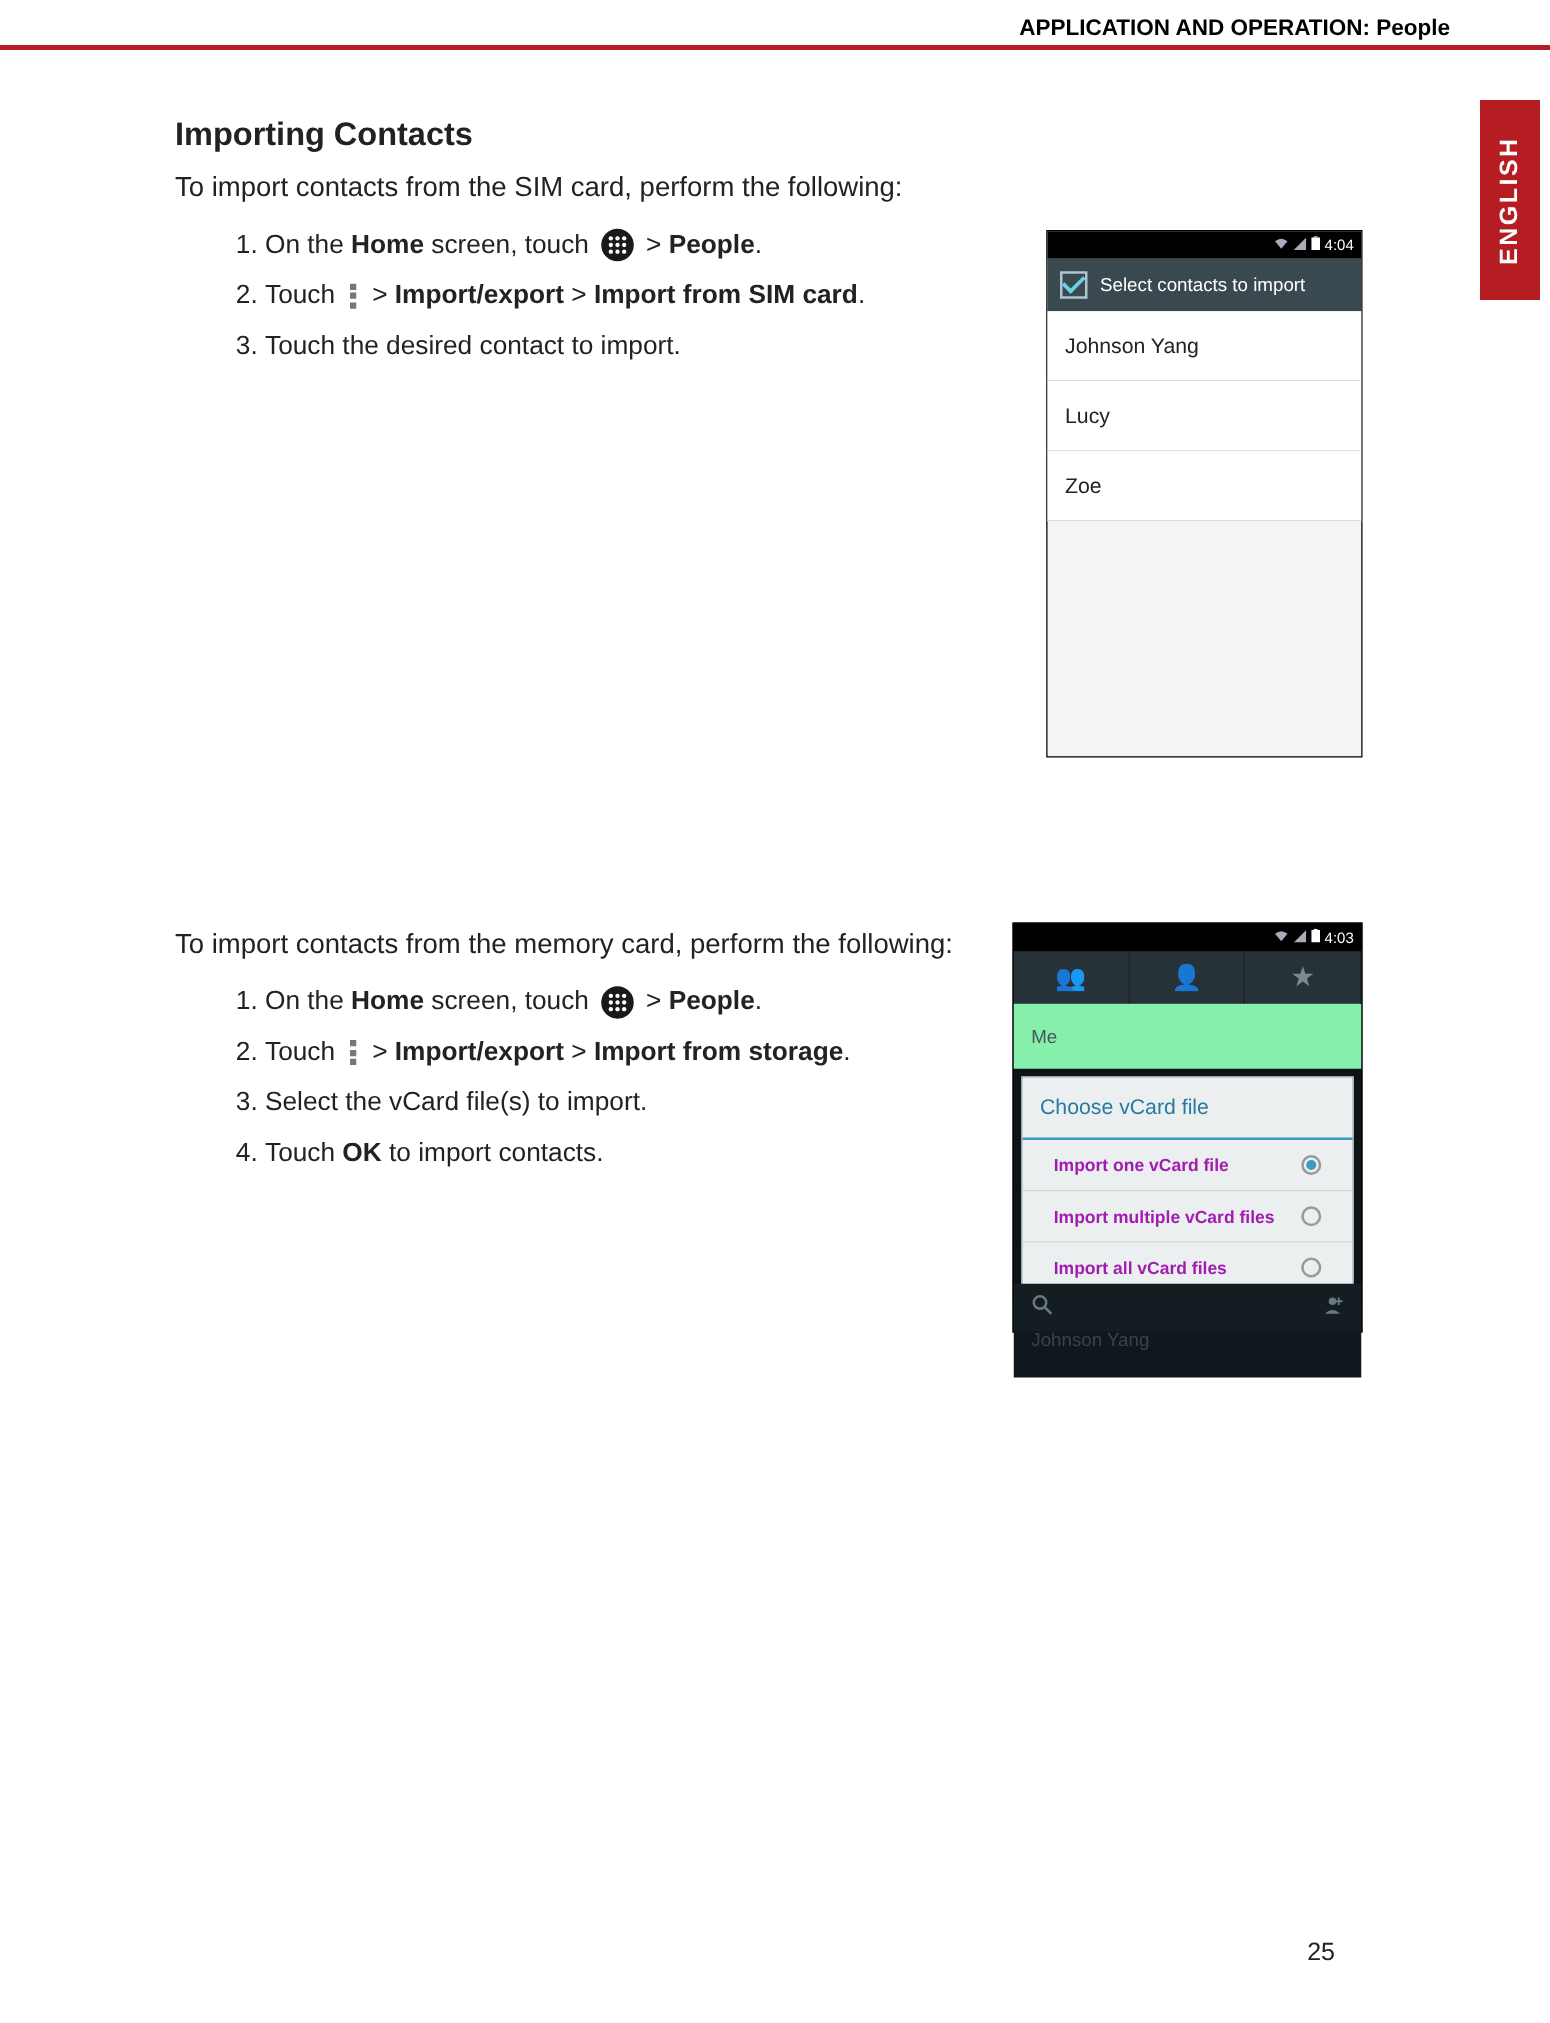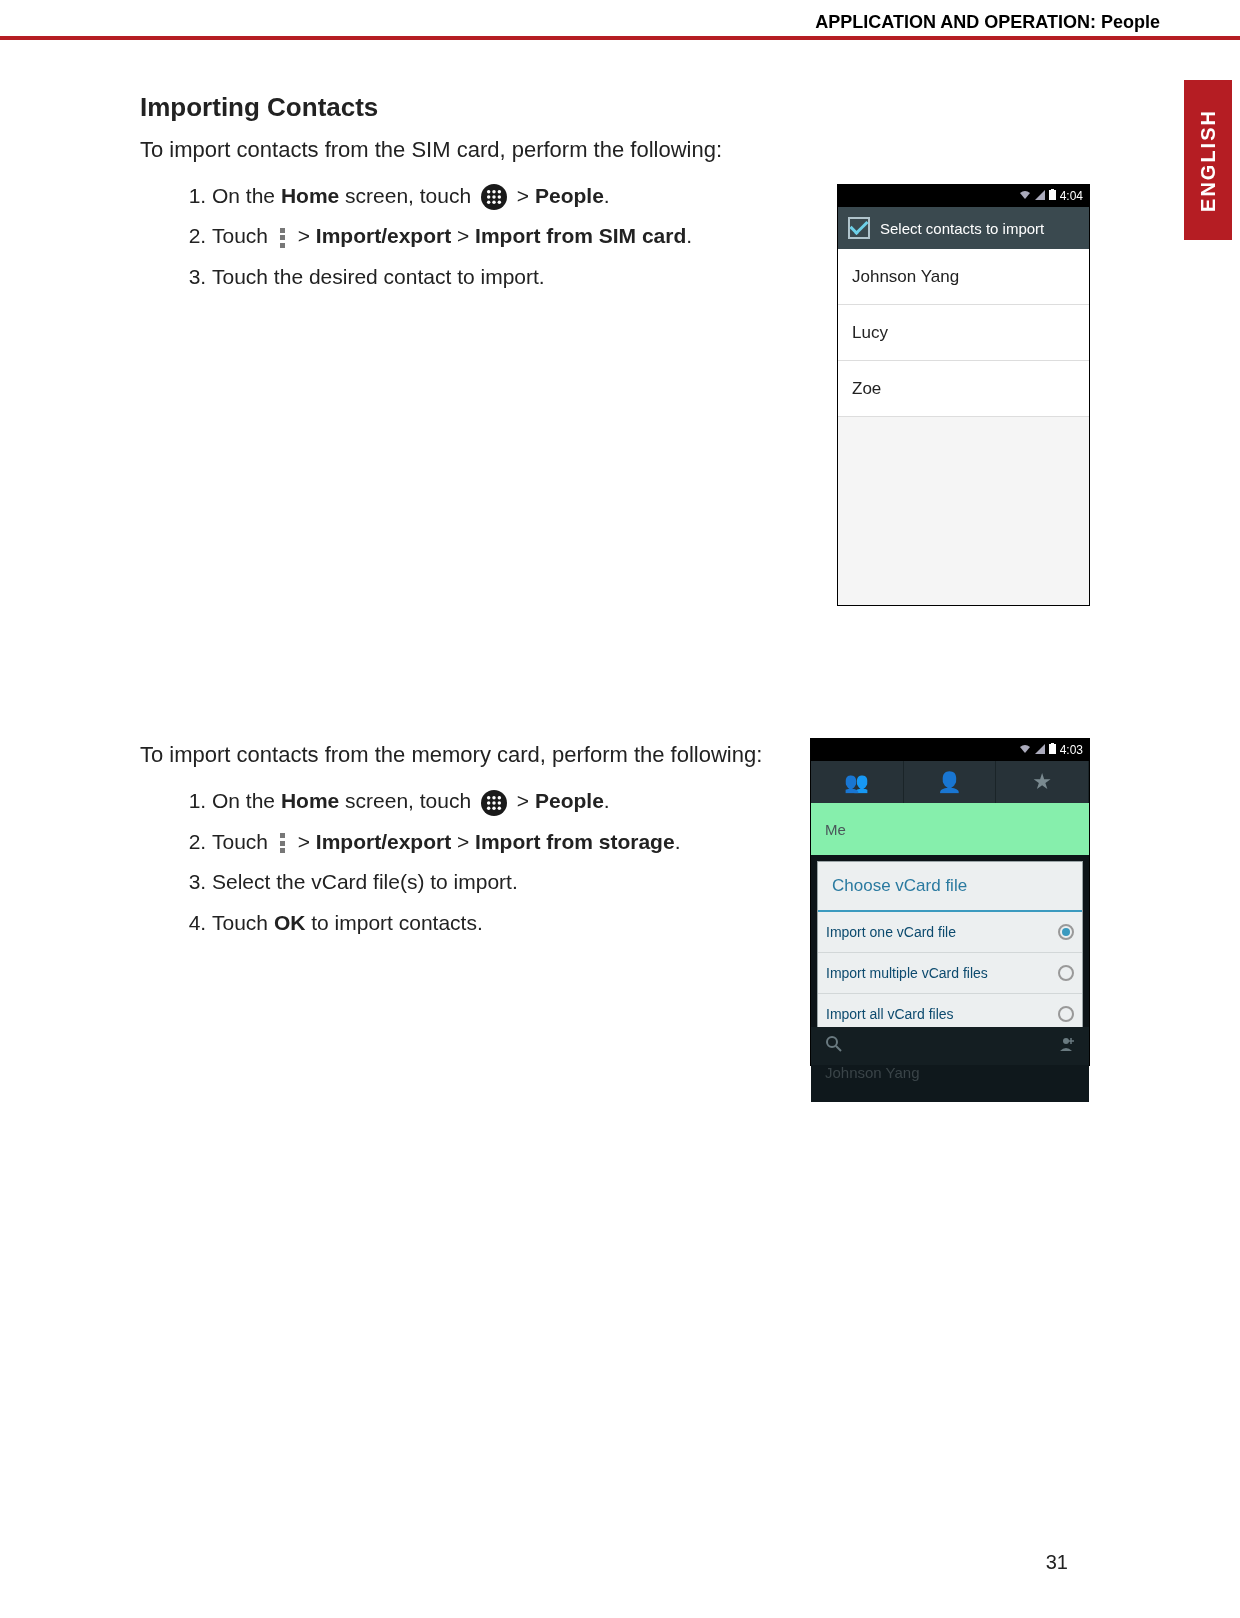--- a/index.html
+++ b/index.html
@@ -115,22 +115,23 @@
     }
     .dialog {
       margin: 6px; background: #eceff0; border: 1px solid #9aa4a6;
     }
     .dialog-title {
       padding: 14px; color: #2a7aa0; font-size: 17px;
       border-bottom: 2px solid #3b9abf;
     }
     .radio-row {
       display: flex; align-items: center; justify-content: space-between;
-      padding: 12px 8px; font-size: 14px; color: #0c4a6e;
+      padding: 12px 25px; font-size: 14px; color: #a21caf;
       border-bottom: 1px solid #d2d7d8;
+      font-weight: bold;
     }
     .radio {
       width: 16px; height: 16px; border: 2px solid #999; border-radius: 50%;
       display: inline-block; position: relative;
     }
     .radio.selected::after {
       content: ""; position: absolute; inset: 2px; background: #3b9abf; border-radius: 50%;
     }
     .dialog-buttons { display: flex; border-top: 1px solid #bfc4c5; }
     .dialog-buttons div {
@@ -324,13 +325,13 @@
       <svg width="18" height="18" viewBox="0 0 18 18">
           <circle cx="9" cy="6" r="3" fill="#6a7a80"></circle>
           <path d="M3 16 Q9 10 15 16 Z" fill="#6a7a80"></path>
           <line x1="14" y1="3" x2="14" y2="9" stroke="#6a7a80" stroke-width="1.5"></line>
           <line x1="11" y1="6" x2="17" y2="6" stroke="#6a7a80" stroke-width="1.5"></line>
         </svg>
     </span>
   </div>
 </div>
 
-<div class="page-num">31</div>
+<div class="page-num">25</div>
 
 </body></html>

